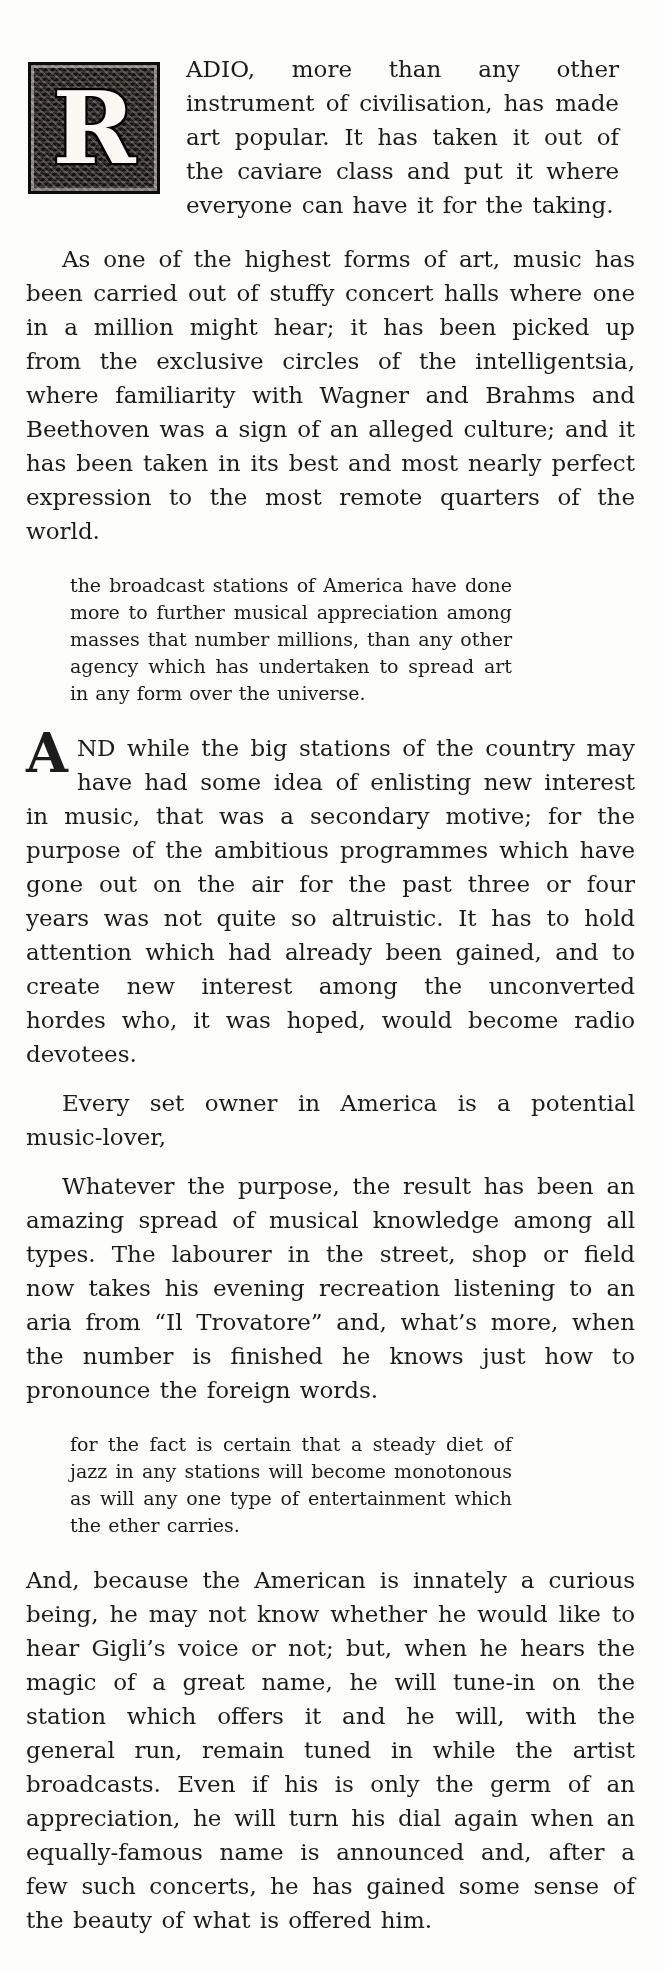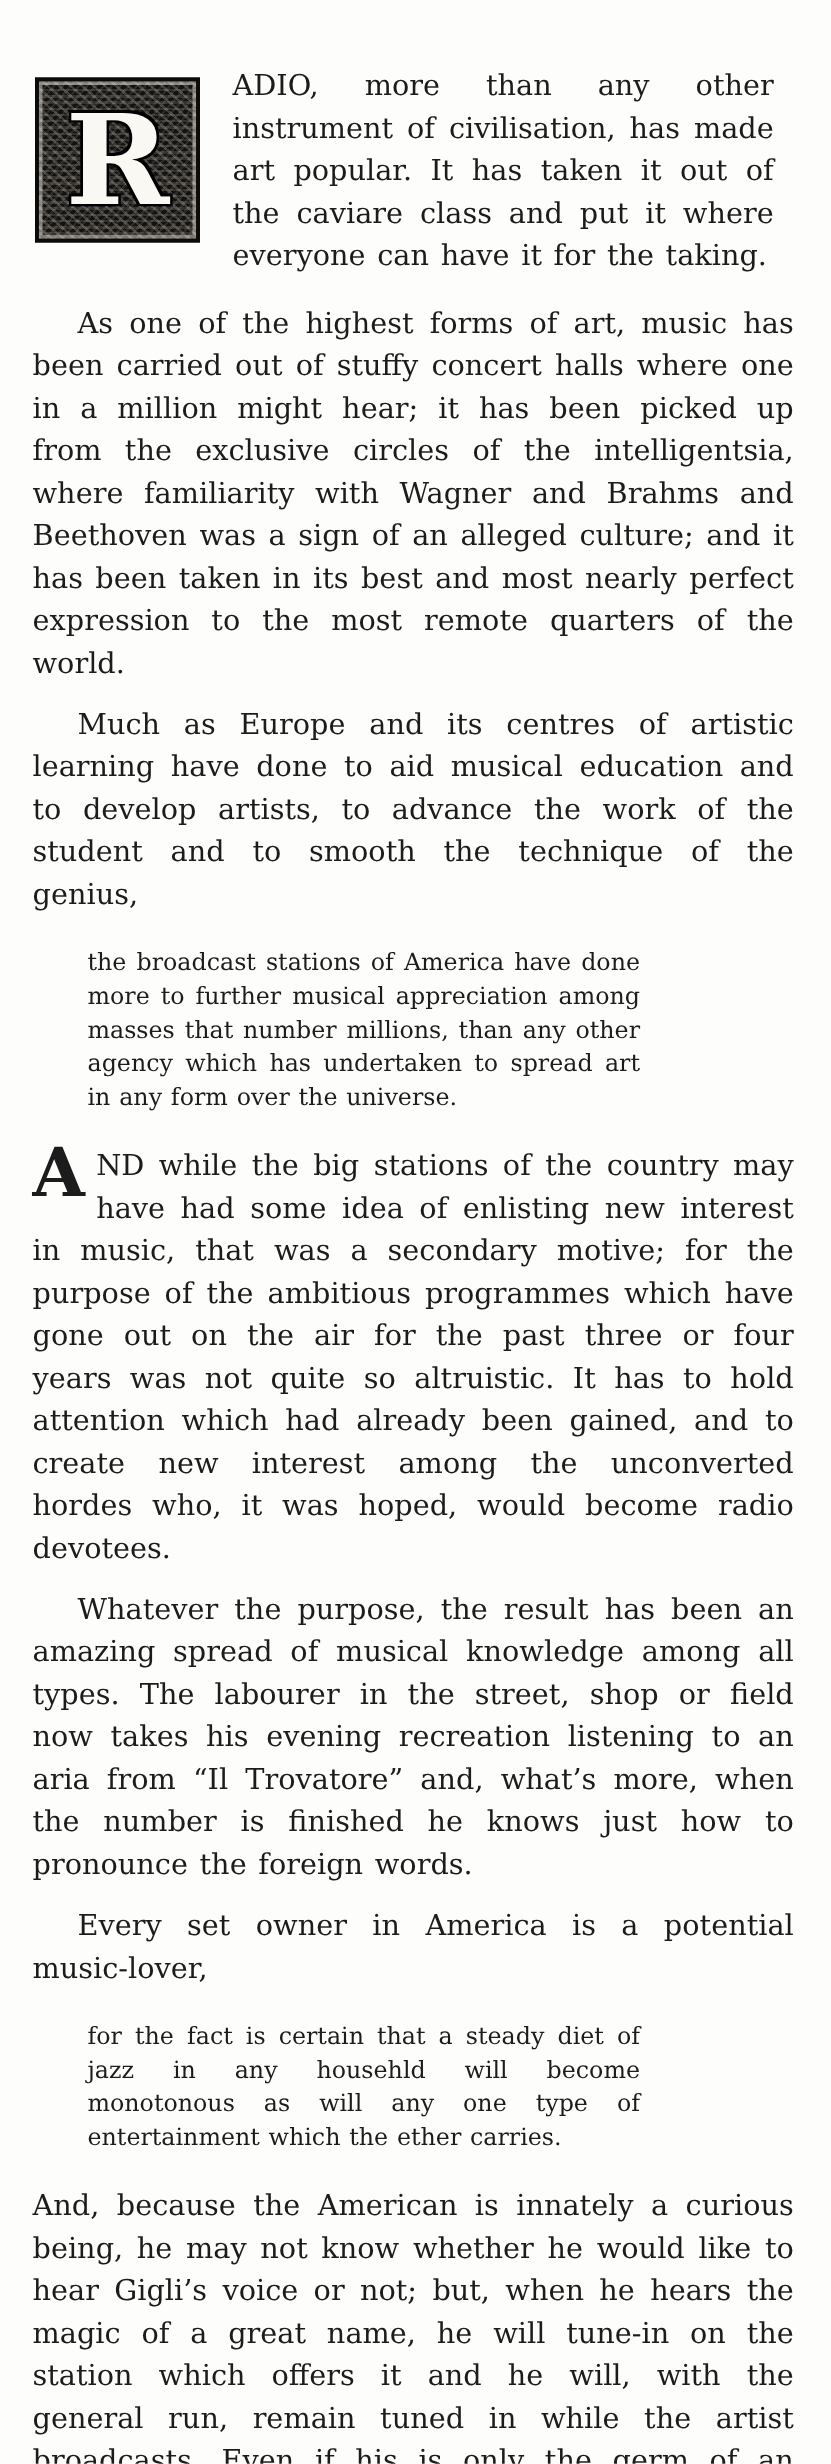--- a/index.html
+++ b/index.html
@@ -79,29 +79,28 @@
 
   <div class="opening">
     <div class="ornate">
       <span class="ornate-letter">R</span>
     </div>
     <p class="para">ADIO, more than any other instrument of civilisation, has made art popular. It has taken it out of the caviare class and put it where everyone can have it for the taking.</p>
   </div>
 
   <p class="para indent">As one of the highest forms of art, music has been carried out of stuffy concert halls where one in a million might hear; it has been picked up from the exclusive circles of the intelligentsia, where familiarity with Wagner and Brahms and Beethoven was a sign of an alleged culture; and it has been taken in its best and most nearly perfect expression to the most remote quarters of the world.</p>
 
-  <p class="para indent">Much as Europe and its centres of artistic learning have done to aid musical education and to develop artists, to advance the work of the student and to smooth the technique of the genius,</p>
 
   <p class="quote">the broadcast stations of America have done more to further musical appreciation among masses that number millions, than any other agency which has undertaken to spread art in any form over the universe.</p>
 
   <p class="para">
     <span class="dropcap-a">A</span><span>ND while the big stations of the country may have had some idea of enlisting new interest in music, that was a secondary motive; for the purpose of the ambitious programmes which have gone out on the air for the past three or four years was not quite so altruistic. It has to hold attention which had already been gained, and to create new interest among the unconverted hordes who, it was hoped, would become radio devotees.</span>
   </p>
 
+  <p class="para indent">Every set owner in America is a potential music-lover,</p>
+
   <p class="para indent">Whatever the purpose, the result has been an amazing spread of musical knowledge among all types. The labourer in the street, shop or field now takes his evening recreation listening to an aria from “Il Trovatore” and, what’s more, when the number is finished he knows just how to pronounce the foreign words.</p>
 
-  <p class="para indent">Every set owner in America is a potential music-lover,</p>
-
-  <p class="quote">for the fact is certain that a steady diet of jazz in any househld will become monotonous as will any one type of entertainment which the ether carries.</p>
+  <p class="quote">for the fact is certain that a steady diet of jazz in any stations will become monotonous as will any one type of entertainment which the ether carries.</p>
 
   <p class="para">And, because the American is innately a curious being, he may not know whether he would like to hear Gigli’s voice or not; but, when he hears the magic of a great name, he will tune-in on the station which offers it and he will, with the general run, remain tuned in while the artist broadcasts. Even if his is only the germ of an appreciation, he will turn his dial again when an equally-famous name is announced and, after a few such concerts, he has gained some sense of the beauty of what is offered him.</p>
 
 </div>
 
 </body></html>

